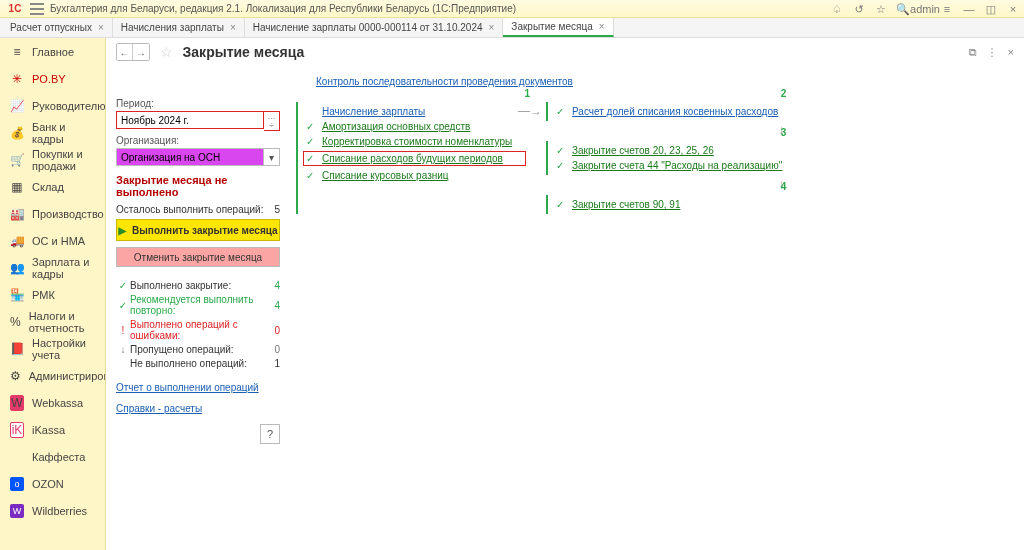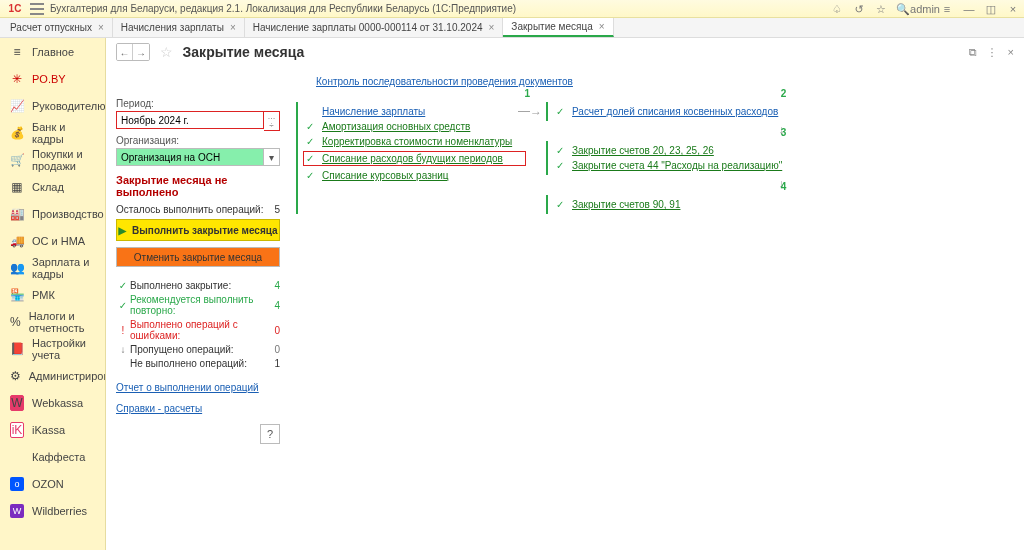--- a/index.html
+++ b/index.html
@@ -45,27 +45,27 @@
   .main-header .right-controls span { cursor:pointer; }
 
   .content { flex:1; display:flex; padding:0 10px; overflow:hidden; }
   .left-col { width:172px; padding-right:8px;margin-top:32px; }
   .lbl { font-size:10px; color:#555; margin:4px 0 2px; }
   .period-row { display:flex; }
   .period-input { flex:1; height:18px; border:1px solid #d22; font-size:10px; padding:0 4px; }
   .spin-col { width:16px; border:1px solid #d22; border-left:none; display:flex; flex-direction:column; }
   .spin-col .b { flex:1; font-size:8px; text-align:center; color:#555; cursor:pointer; }
   .org-row { display:flex; }
-  .org-input { flex:1; height:18px; border:1px solid #bbb; font-size:10px; padding:0 4px; background:#86efac; }
+  .org-input { flex:1; height:18px; border:1px solid #bbb; font-size:10px; padding:0 4px; background:#d946ef; }
   .org-btn { width:16px; border:1px solid #bbb; border-left:none; display:flex; align-items:center; justify-content:center; font-size:10px; color:#555; cursor:pointer; }
   .bold-red { font-weight:bold; color:#b40000; font-size:11px; margin:8px 0 6px; }
   .remain-row { display:flex; justify-content:space-between; font-size:10px; color:#333; margin-bottom:4px; }
   .btn-yellow { width:100%; height:22px; background:#ffe600; border:1px solid #c9b800; font-size:10px; font-weight:bold; color:#333; cursor:pointer; display:flex; align-items:center; justify-content:center; gap:6px; margin-bottom:6px; }
   .btn-yellow .arrow { color:#2a8a2a; }
-  .btn-grey { width:100%; height:20px; background:#f97316; border:1px solid #bbb; font-size:10px; color:#333; cursor:pointer; margin-bottom:10px; }
+  .btn-grey { width:100%; height:20px; background:#fca5a5; border:1px solid #bbb; font-size:10px; color:#333; cursor:pointer; margin-bottom:10px; }
   .stat-row { display:flex; align-items:center; font-size:10px; margin:3px 0; }
   .stat-row .mark { width:14px; text-align:center; }
   .stat-row .txt { flex:1; }
   .stat-row .num { width:14px; text-align:right; }
   .green { color:#2aa84a; }
   .red { color:#d22; }
   .grey { color:#777; }
   .link { color:#1a5fb4; text-decoration:underline; font-size:10px; cursor:pointer; display:inline-block; margin-top:10px; }
   .help-btn { width:20px; height:20px; border:1px solid #bbb; background:#fff; display:flex; align-items:center; justify-content:center; font-size:11px; color:#555; margin-left:auto; margin-top:10px; cursor:pointer; }
 

